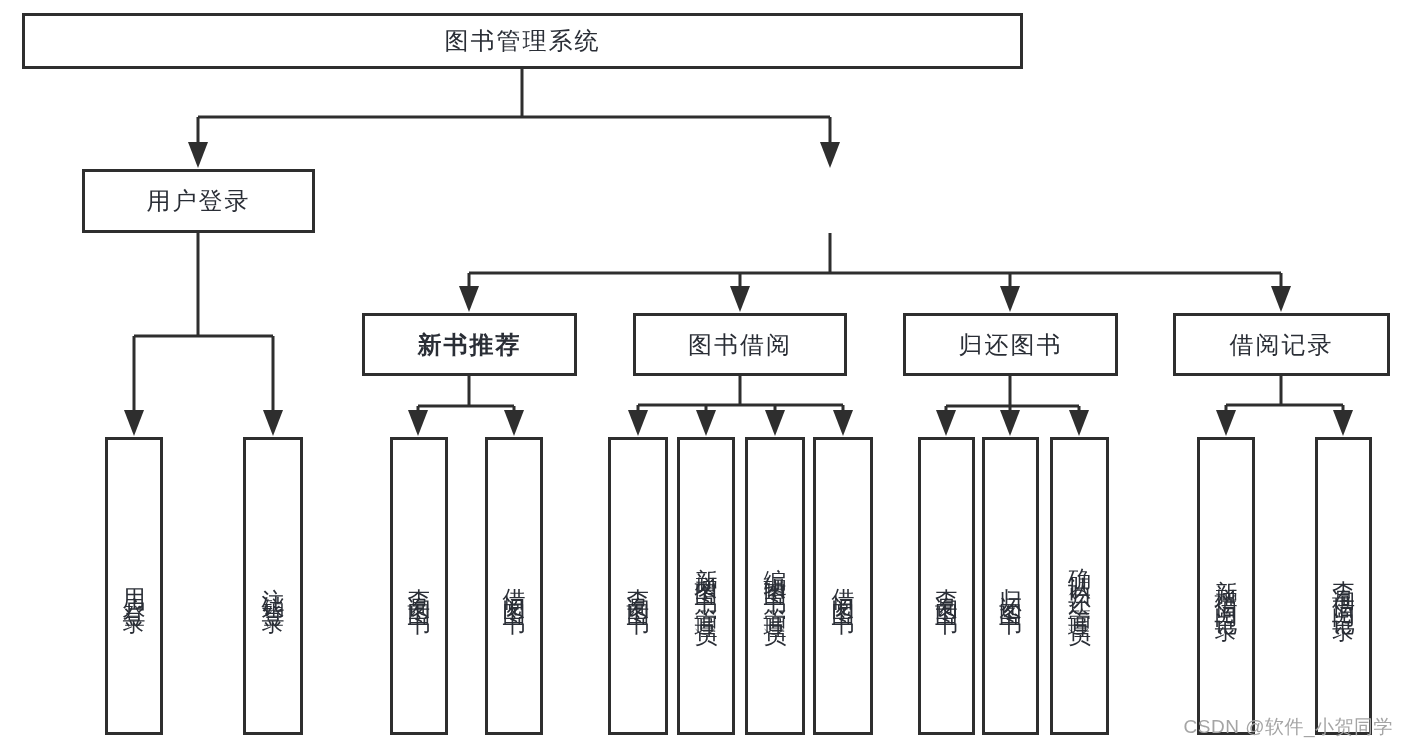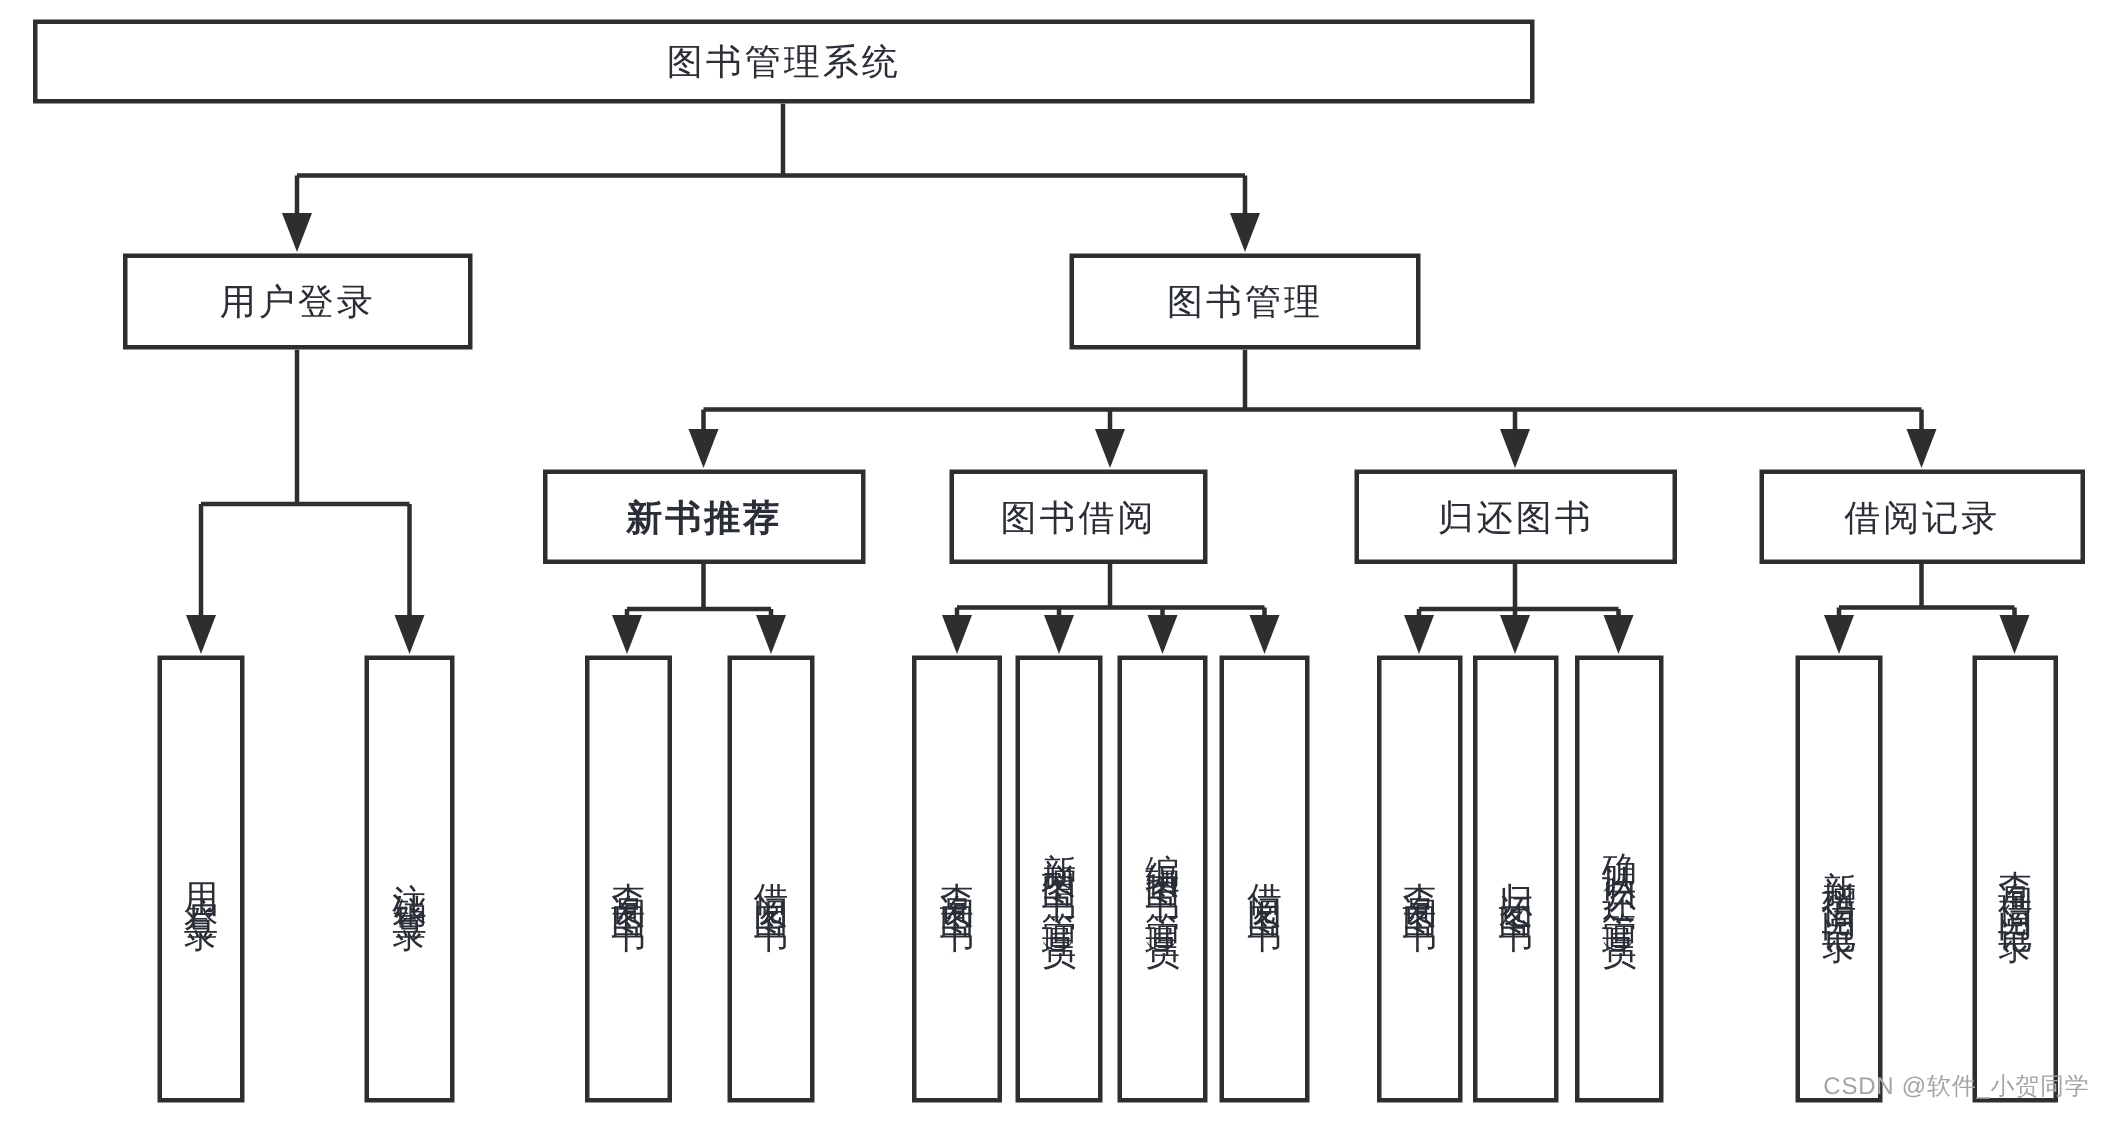--- a/index.html
+++ b/index.html
@@ -32,21 +32,21 @@
     writing-mode:vertical-rl;
     text-orientation:mixed;
     font-size:23px;
     letter-spacing:8px;
     line-height:1;
     white-space:nowrap;
   }
   .watermark{
     position:absolute;
     top:714px;right:12px;
-    font-size:16px;
+    font-size:19px;
     color:var(--watermark);
     letter-spacing:0.5px;
     white-space:nowrap;
   }
 </style>
 </head>
 <body>
 
 <div class="canvas">
 
@@ -93,28 +93,25 @@
     </g>
   </svg>
 
   <div class="node node-h" style="left:22px;top:13px;width:1001px;height:56px;">
     <span>图书管理系统</span>
   </div>
 
   <div class="node node-h" style="left:82px;top:169px;width:233px;height:64px;">
     <span>用户登录</span>
   </div>
-  <div class="node node-h" style="left:713px;top:169px;width:234px;height:64px;">
-    <span>图书管理</span>
-  </div>
 
   <div class="node node-h" style="left:362px;top:313px;width:215px;height:63px;font-weight:bold;">
     <span>新书推荐</span>
   </div>
-  <div class="node node-h" style="left:633px;top:313px;width:172px;height:63px;">
+  <div class="node node-h" style="left:633px;top:313px;width:214px;height:63px;">
     <span>图书借阅</span>
   </div>
   <div class="node node-h" style="left:903px;top:313px;width:215px;height:63px;">
     <span>归还图书</span>
   </div>
   <div class="node node-h" style="left:1173px;top:313px;width:217px;height:63px;">
     <span>借阅记录</span>
   </div>
 
   <div class="node node-v" style="left:105px;top:437px;width:58px;height:298px;">

